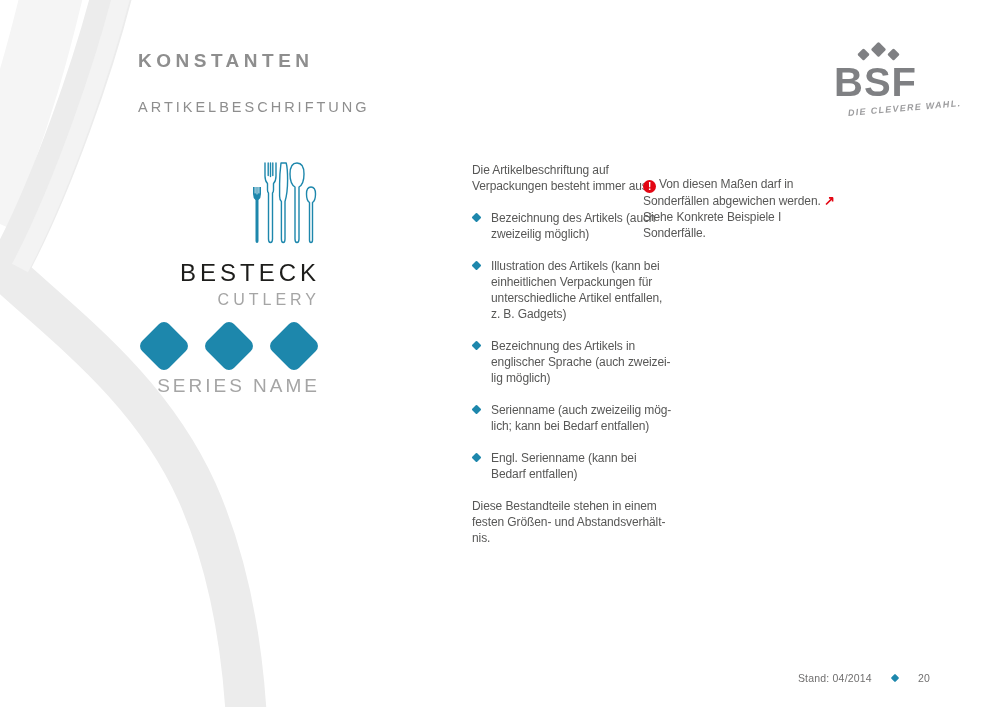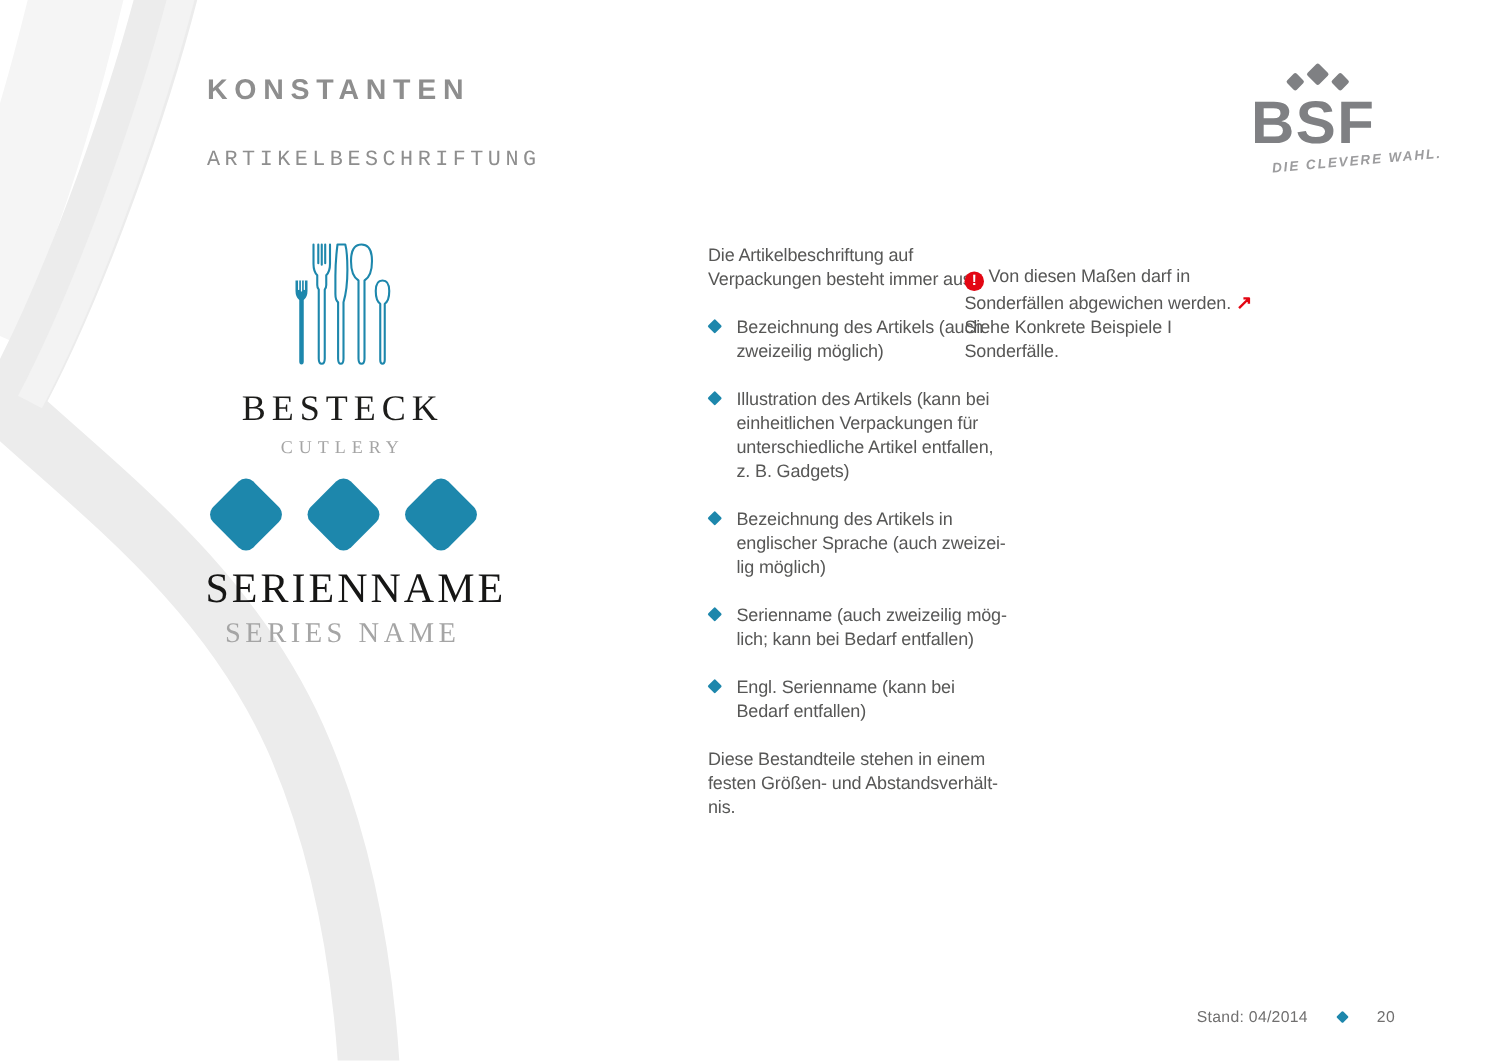--- a/index.html
+++ b/index.html
@@ -26,21 +26,20 @@
   
   .page-title{
     position:absolute;left:138px;top:50px;
     font-size:19px;font-weight:700;letter-spacing:4.5px;
     color:var(--heading-gray);
   }
   .page-subtitle{
     position:absolute;left:138px;top:99px;
     font-size:14.5px;font-weight:400;letter-spacing:3px;
     color:var(--heading-gray);
-    font-family:Liberation Mono, monospace;
   }
 
   
   .logo{position:absolute;left:834px;top:44px;width:100px;}
   .logo-diamonds{position:relative;height:16px;width:92px;}
   .logo-diamond{
     position:absolute;background:var(--logo-gray);
     transform:rotate(45deg);border-radius:1.5px;
   }
   .logo-diamond.d1{width:9px;height:9px;left:25px;top:6px;}
@@ -54,30 +53,29 @@
     display:inline-block;
     font-size:9px;font-weight:700;font-style:italic;
     letter-spacing:1.3px;color:#9c9c9e;
     transform:rotate(-5deg);transform-origin:left center;
     margin:5px 0 0 14px;white-space:nowrap;
   }
 
   
   .showcase{
     position:absolute;left:137px;top:160px;width:183px;
-    text-align:center;
-    font-family:Liberation Serif, serif;
+    text-align:right;
   }
   .cutlery-svg{display:inline-block;margin-right:2px;}
   .product-label{
     font-size:24px;font-weight:400;letter-spacing:4px;
     color:var(--dark-text);margin-top:9px;white-space:nowrap;
   }
   .product-label-en{
-    font-size:12px;font-weight:400;letter-spacing:4px;
+    font-size:16px;font-weight:400;letter-spacing:4px;
     color:var(--light-gray-text);margin-top:4px;white-space:nowrap;
   }
   .series-diamonds{
     display:flex;justify-content:flex-end;gap:13px;
     margin-top:11px;height:52px;
   }
   .series-diamond-wrap{position:relative;width:52px;height:52px;}
   .series-diamond{
     position:absolute;left:7px;top:7px;width:38px;height:38px;
     background:var(--teal);transform:rotate(45deg);border-radius:7px;
@@ -183,21 +181,20 @@
       <span class="series-diamond-wrap">
           <span class="series-diamond"></span>
         </span>
       <span class="series-diamond-wrap">
           <span class="series-diamond"></span>
         </span>
       <span class="series-diamond-wrap">
           <span class="series-diamond"></span>
         </span>
     </div>
-    <div class="series-label">SERIENNAME</div>
     <div class="series-label-en">SERIES NAME</div>
   </div>
 
   <div class="main-col">
     <p class="intro">Die Artikelbeschriftung auf Verpackungen besteht immer aus:</p>
     <ul class="bullet-list">
       <li>
         <span class="bullet-diamond"></span>
         <span>Bezeichnung des Artikels (auch zweizeilig möglich)</span>
       </li>

